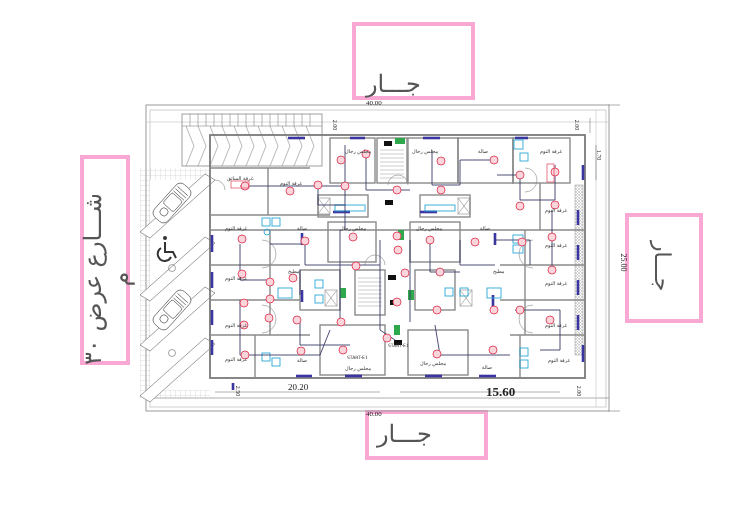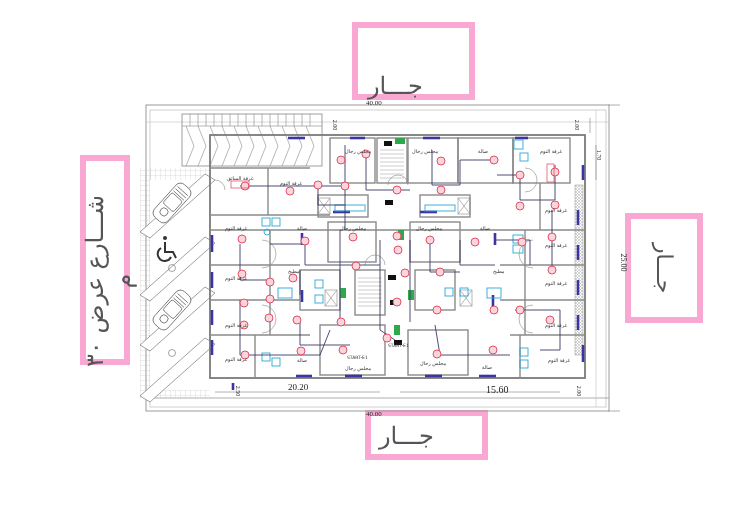--- a/index.html
+++ b/index.html
@@ -1,17 +1,17 @@
 <!DOCTYPE html>
 <html><head>
 <meta charset="utf-8">
 <style>
   html,body{margin:0;padding:0;background:#ffffff;}
   body{width:750px;height:518px;position:relative;overflow:hidden;font-family:"DejaVu Sans",sans-serif;}
-  .box{position:absolute;border:6px solid #f9a8d4;box-sizing:border-box;}
+  .box{position:absolute;border:4px solid #f9a8d4;box-sizing:border-box;}
   .lbl{position:absolute;font-size:5px;color:#333;white-space:nowrap;}
   .neighbor{position:absolute;font-family:"DejaVu Sans",sans-serif;color:#555;font-weight:300;}
   .dim{position:absolute;font-family:"Liberation Serif",serif;color:#222;white-space:nowrap;}
   svg{position:absolute;left:0;top:0;}
 </style>
 </head>
 <body>
 
 <div class="box" style="left:352px;top:22px;width:123px;height:78px;">
   <div class="neighbor" style="left:10px;top:44px;font-size:24px;">جـــار</div>
@@ -345,21 +345,21 @@
     <line x1="400" y1="392" x2="560" y2="392"></line>
     <line x1="590" y1="118" x2="590" y2="133"></line>
     <line x1="596" y1="145" x2="596" y2="180"></line>
   </g>
 </svg>
 
 <div class="dim" style="left:366px;top:99px;font-size:7px;">40.00</div>
 <div class="dim" style="left:366px;top:410px;font-size:7px;">40.00</div>
 <div class="dim" style="left:614px;top:258px;font-size:8px;transform:rotate(90deg);">25.00</div>
 <div class="dim" style="left:288px;top:382px;font-size:9px;">20.20</div>
-<div class="dim" style="left:486px;top:384px;font-size:10px;">15.60</div>
+<div class="dim" style="left:486px;top:384px;font-size:13px;font-weight:bold;">15.60</div>
 <div class="dim" style="left:330px;top:122px;font-size:6px;transform:rotate(90deg);">2.00</div>
 <div class="dim" style="left:572px;top:122px;font-size:6px;transform:rotate(90deg);">2.00</div>
 <div class="dim" style="left:233px;top:388px;font-size:6px;transform:rotate(90deg);">2.50</div>
 <div class="dim" style="left:574px;top:388px;font-size:6px;transform:rotate(90deg);">2.00</div>
 <div class="dim" style="left:594px;top:152px;font-size:6px;transform:rotate(90deg);">1.70</div>
 
 <div class="lbl" style="left:227px;top:175px;">غرفة السائق</div>
 <div class="lbl" style="left:280px;top:180px;">غرفة النوم</div>
 <div class="lbl" style="left:345px;top:148px;">مجلس رجال</div>
 <div class="lbl" style="left:412px;top:148px;">مجلس رجال</div>

